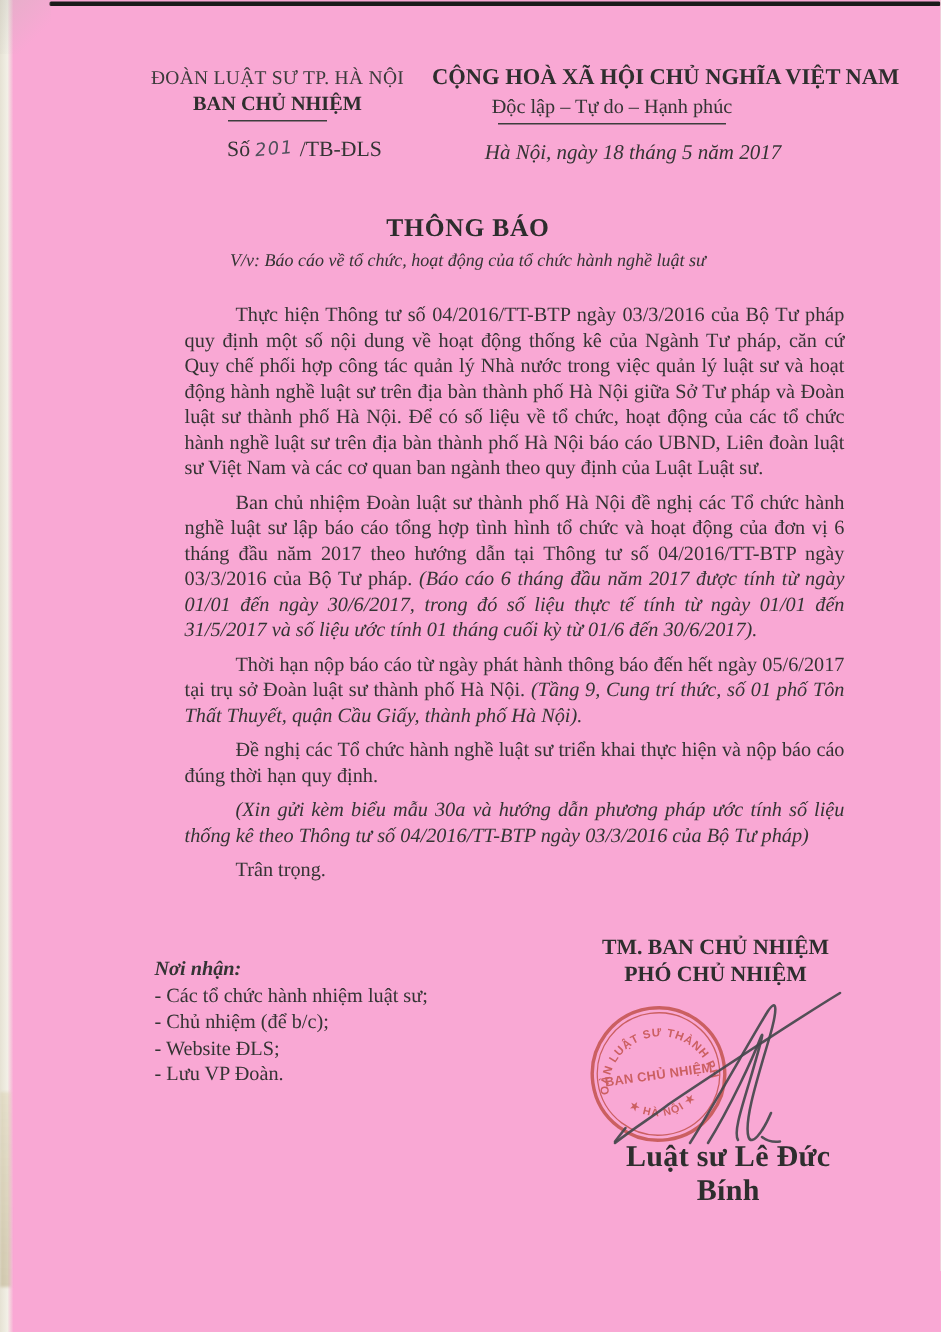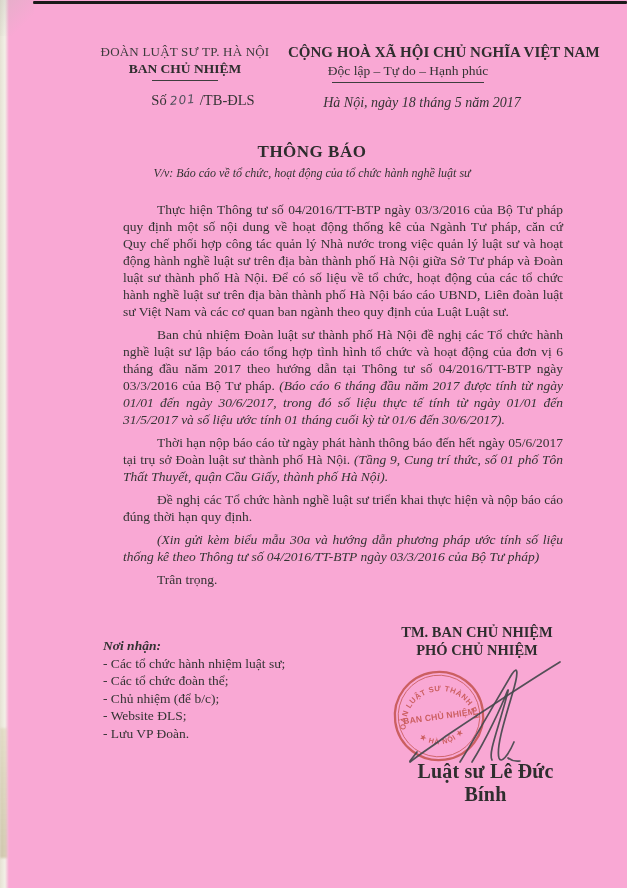--- a/index.html
+++ b/index.html
@@ -98,21 +98,20 @@
       <p><span class="run-normal">Thời hạn nộp báo cáo từ ngày phát hành thông báo đến hết ngày 05/6/2017 tại trụ sở Đoàn luật sư thành phố Hà Nội. </span><span class="run-italic">(Tầng 9, Cung trí thức, số 01 phố Tôn Thất Thuyết, quận Cầu Giấy, thành phố Hà Nội).</span></p>
       <p><span class="run-normal">Đề nghị các Tổ chức hành nghề luật sư triển khai thực hiện và nộp báo cáo đúng thời hạn quy định.</span></p>
       <p><span class="run-italic">(Xin gửi kèm biểu mẫu 30a và hướng dẫn phương pháp ước tính số liệu thống kê theo Thông tư số 04/2016/TT-BTP ngày 03/3/2016 của Bộ Tư pháp)</span></p>
       <p><span class="run-normal">Trân trọng.</span></p>
     </div>
 
   <div class="recipients">
     <div class="label">Nơi nhận:</div>
     <div id="recipients-list">
         <div>- Các tổ chức hành nhiệm luật sư;</div>
-        <div>- Các tổ chức đoàn thể;</div>
         <div>- Chủ nhiệm (để b/c);</div>
         <div>- Website ĐLS;</div>
         <div>- Lưu VP Đoàn.</div>
       </div>
   </div>
 
   <div class="sig-block">
     <div>TM. BAN CHỦ NHIỆM</div>
     <div>PHÓ CHỦ NHIỆM</div>
   </div>

